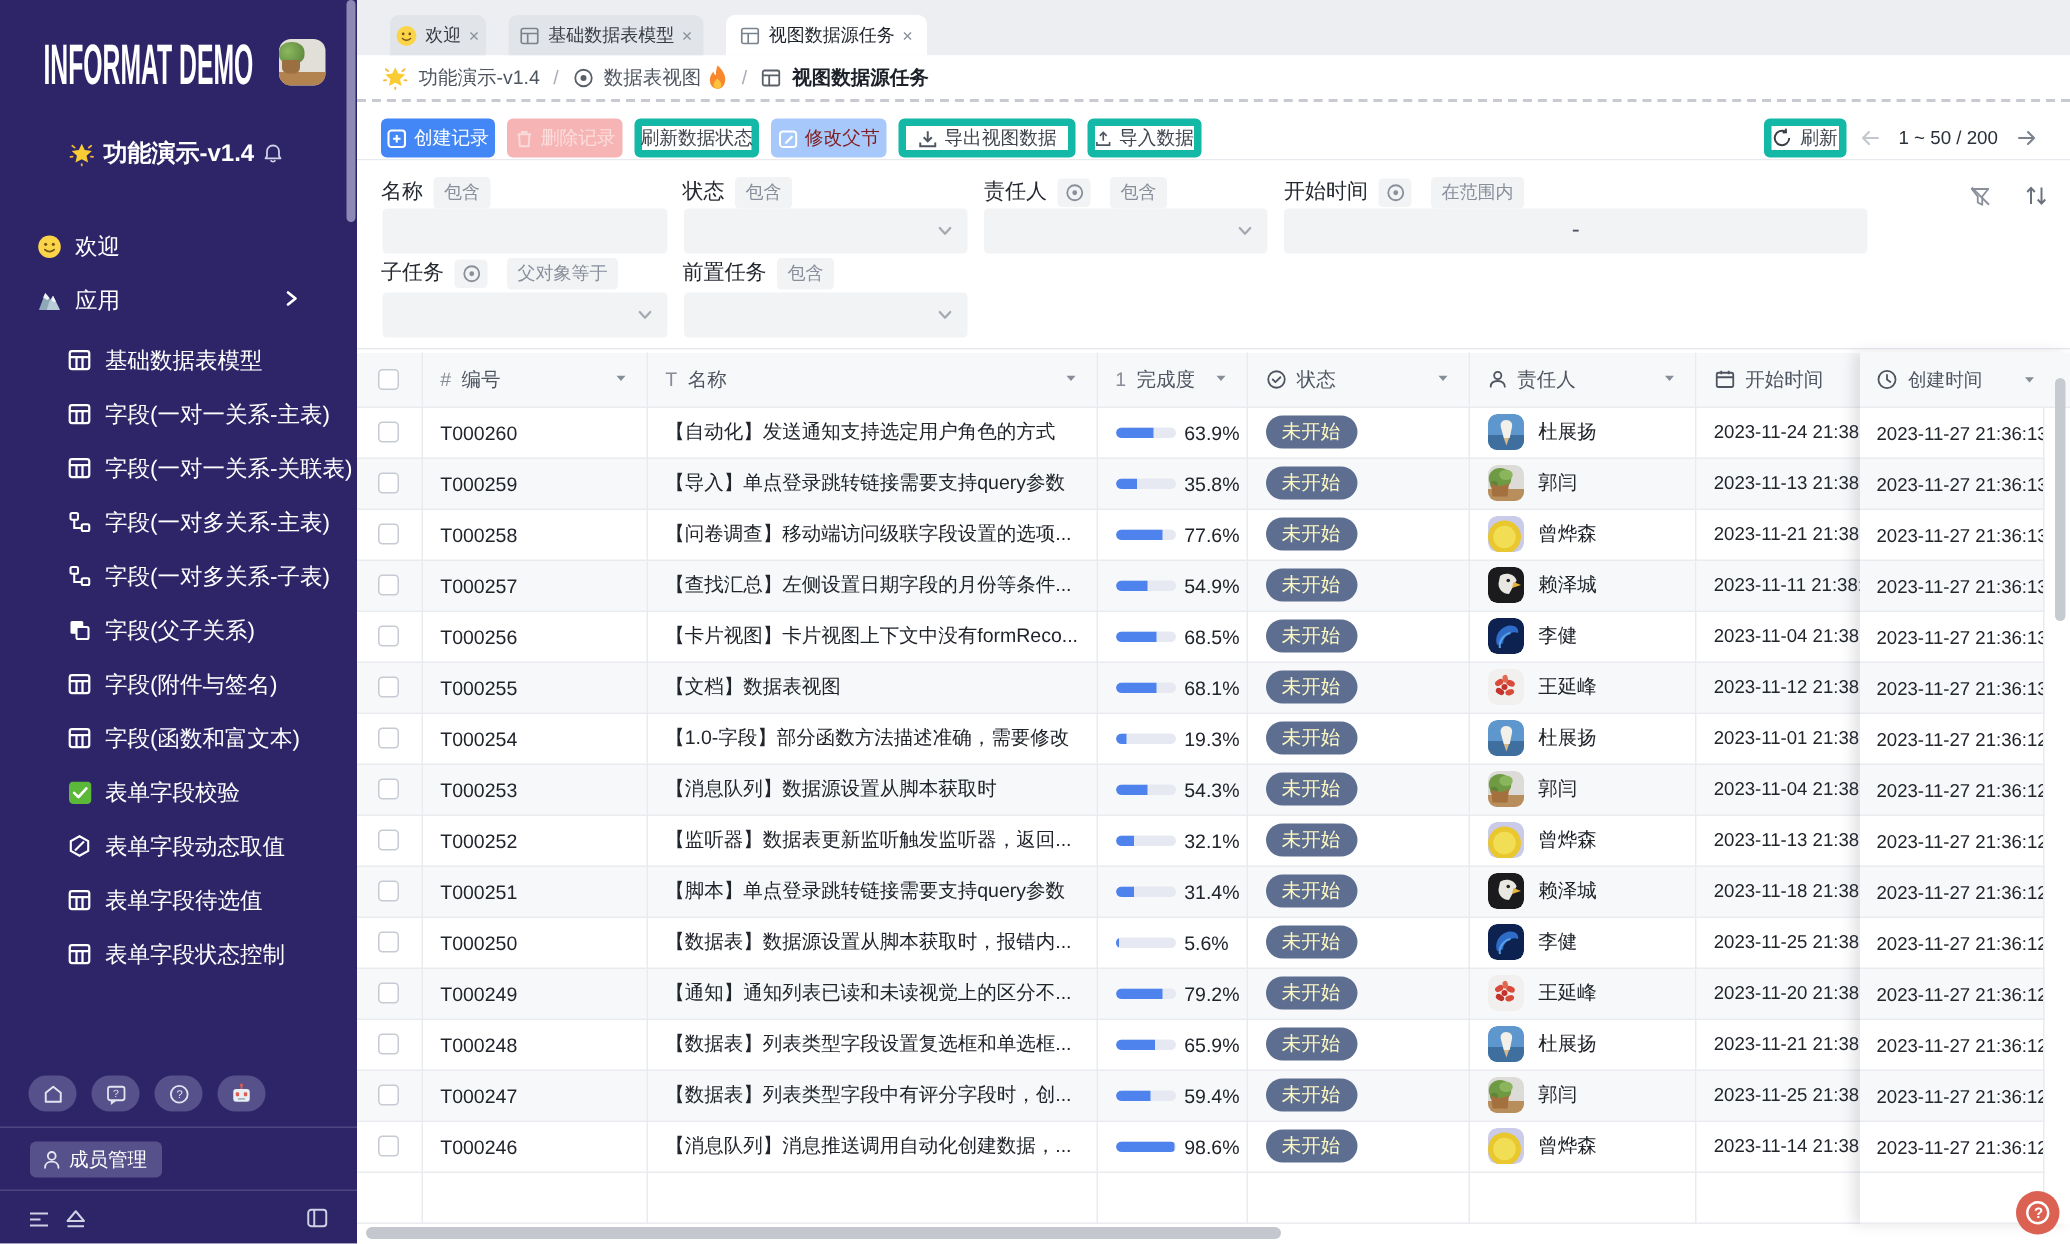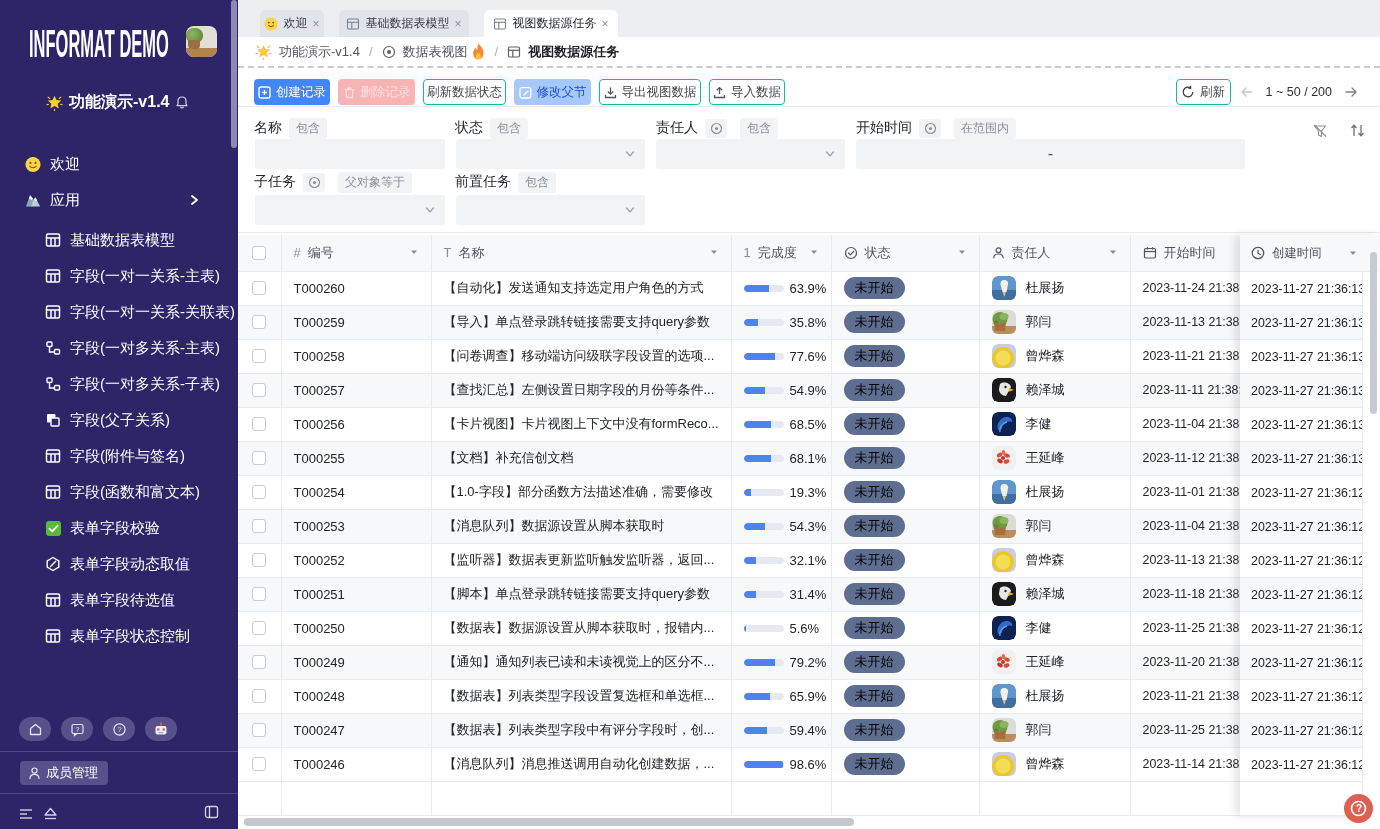--- a/index.html
+++ b/index.html
@@ -31,22 +31,22 @@
 .tab.active{background:#fff;color:#1d2129;}
 .tab .x{color:#8b919b;font-size:12px;}
 .crumb{position:absolute;left:0;top:37px;width:1142px;height:29px;background:#fff;display:flex;align-items:center;padding-left:17px;font-size:13px;color:#4e5560;gap:7px;}
 .crumb .sep{color:#a8adb7;margin:0 2px;}
 .crumb b{color:#1d2129;font-weight:bold;}
 .dashline{position:absolute;left:0;top:66px;width:1142px;border-top:2px dashed #c7cad1;}
 .toolbar{position:absolute;left:0;top:68px;width:1142px;height:38px;background:#fff;display:flex;align-items:flex-start;padding-top:11px;padding-left:16px;}
 .btn{height:26px;border-radius:4px;display:flex;align-items:center;justify-content:center;font-size:12.5px;margin-right:8px;gap:5px;white-space:nowrap;flex:none;}
 .btn.primary{background:#4386f5;color:#fff;}
 .btn.dis-red{background:#f6b4b4;color:#fbdede;}
-.btn.plain{background:#fff;border:1px solid #14b8a6;color:#40464f;}
-.btn.dis-blue{background:#a7c8fa;color:#1d4ed8;font-family:Liberation Serif, serif;}
+.btn.plain{background:#fff;border:5px solid #14b8a6;color:#40464f;}
+.btn.dis-blue{background:#a7c8fa;color:#7f1d1d;font-family:Liberation Serif, serif;}
 .tb-right{margin-left:auto;display:flex;align-items:center;margin-right:22px;}
 .pager{display:flex;align-items:center;gap:12px;font-size:12.5px;color:#2b313a;}
 .toolbar-line{position:absolute;left:0;top:106px;width:1142px;border-top:1px solid #e7e9ee;}
 
 .filters{position:absolute;left:0;top:107px;width:1142px;height:126px;background:#fff;border-bottom:1px solid #e7e9ee;}
 .f-label{position:absolute;display:flex;align-items:center;gap:7px;font-size:14px;color:#242930;height:20px;}
 .chip{background:#f2f3f5;color:#888f9b;font-size:12px;border-radius:3px;padding:2px 7px;}
 .ochip{background:#f2f3f5;border-radius:3px;width:22px;height:19px;display:flex;align-items:center;justify-content:center;}
 .f-input{position:absolute;height:30px;background:#f2f3f5;border-radius:3px;}
 .f-input .chev{position:absolute;right:9px;top:9px;display:flex;}
@@ -58,21 +58,21 @@
 table.grid th{height:36px;background:#f7f8fa;font-weight:normal;color:#4e5560;font-size:13px;}
 table.grid td{height:34px;}
 tr.even td{background:#fff;}
 tr.odd td{background:#f7f8fa;}
 .thc{display:flex;align-items:center;padding:0 12px;gap:7px;}
 .thc .caret{margin-left:auto;}
 .cellpad{padding:0 12px;display:flex;align-items:center;}
 .cbx{width:14px;height:14px;border:1px solid #c6cad2;border-radius:3px;background:#fff;margin:0 auto;}
 .prog{width:40px;height:7px;border-radius:4px;background:#e7e9f2;overflow:hidden;margin-right:6px;flex:none;}
 .prog i{display:block;height:7px;border-radius:4px 0 0 4px;background:#4e83ee;}
-.pill{background:#5d6e90;color:#000000;border-radius:11px;height:22px;display:flex;align-items:center;padding:0 11px;font-size:13px;}
+.pill{background:#5d6e90;color:#fef9c3;border-radius:11px;height:22px;display:flex;align-items:center;padding:0 11px;font-size:13px;}
 .avatar{display:flex;width:24px;height:24px;border-radius:6px;margin-right:10px;flex:none;position:relative;overflow:hidden;}
 
 .pinned{position:absolute;right:0;top:0;width:140px;height:581px;box-shadow:-5px 0 8px rgba(100,105,115,.18);background:#fff;}
 .pinned .pc{width:123px;border-right:1px solid #e9ebef;border-bottom:1px solid #e9ebef;display:flex;align-items:center;padding-left:11px;font-size:12.4px;color:#20242b;overflow:hidden;white-space:nowrap;}
 .vscroll{position:absolute;right:3px;top:252px;width:7px;height:162px;border-radius:4px;background:#c6cad1;z-index:40;}
 .hscroll{position:absolute;left:6px;top:818px;width:610px;height:8px;border-radius:4px;background:#c4c7cd;z-index:40;}
 .help{position:absolute;right:7px;top:794px;width:29px;height:29px;border-radius:50%;background:#db6153;display:flex;align-items:center;justify-content:center;z-index:41;}
 </style></head><body>
 <div class="sb">
 
@@ -386,21 +386,21 @@
       <div class="btn plain" style="width:83px;">
         <span>刷新数据状态</span>
       </div>
       <div class="btn dis-blue" style="width:77px;">
         <svg width="13" height="13" viewBox="0 0 13 13" fill="none" style="">
           <rect x="1" y="1.6" width="10.8" height="10.4" rx="2" stroke="#fff" stroke-width="1.3" fill="none"></rect>
           <path d="M4.5 8.6 L8.8 4.3 L9.8 5.3 L5.5 9.6 L4.2 9.9 Z" fill="#fff"></path>
         </svg>
         <span>修改父节</span>
       </div>
-      <div class="btn plain" style="width:102px;">
+      <div class="btn plain" style="width:118px;">
         <svg width="13" height="13" viewBox="0 0 13 13" fill="none" style="">
           <path d="M6.5 1.5 V8" stroke="#4e5560" stroke-width="1.3"></path>
           <path d="M3.8 5.5 L6.5 8.2 L9.2 5.5" stroke="#4e5560" stroke-width="1.3" fill="none"></path>
           <path d="M1.5 9 V11.5 H11.5 V9" stroke="#4e5560" stroke-width="1.3" fill="none"></path>
         </svg>
         <span>导出视图数据</span>
       </div>
       <div class="btn plain" style="width:76px;">
         <svg width="13" height="13" viewBox="0 0 13 13" fill="none" style="">
           <path d="M6.5 8 V1.8" stroke="#4e5560" stroke-width="1.3"></path>
@@ -807,21 +807,21 @@
           <tr class="odd">
             <td>
               <div class="cellpad" style="justify-content:center;">
                 <span class="cbx"></span>
               </div>
             </td>
             <td>
               <div class="cellpad">T000255</div>
             </td>
             <td>
-              <div class="cellpad">【文档】补充信创文档</div>
+              <div class="cellpad">【文档】数据表视图</div>
             </td>
             <td>
               <div class="cellpad">
                 <span class="prog">
                   <i style="width:68.1%"></i>
                 </span>
                 <span>68.1%</span>
               </div>
             </td>
             <td>

